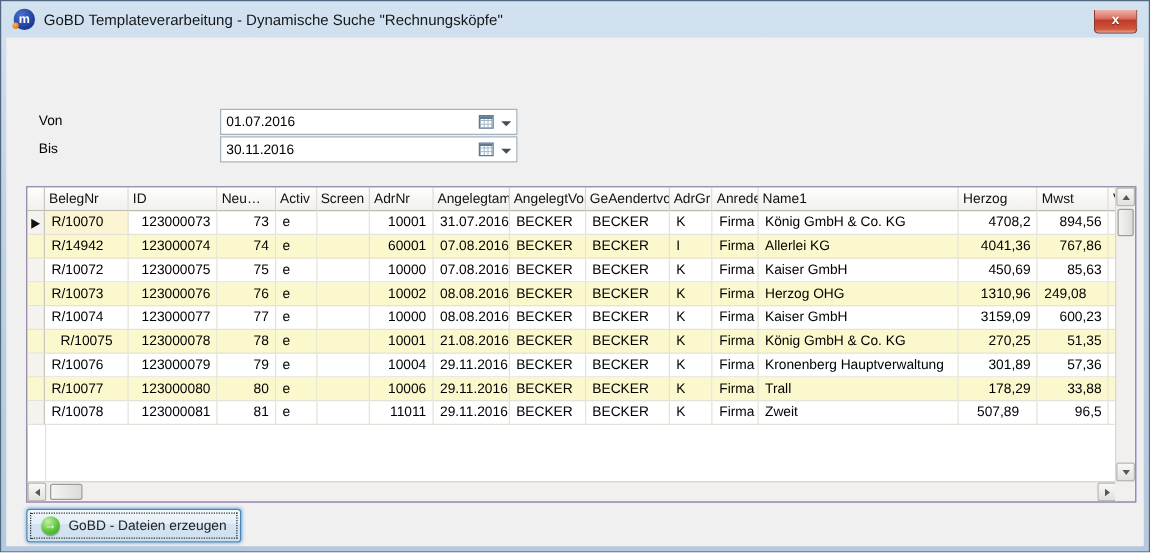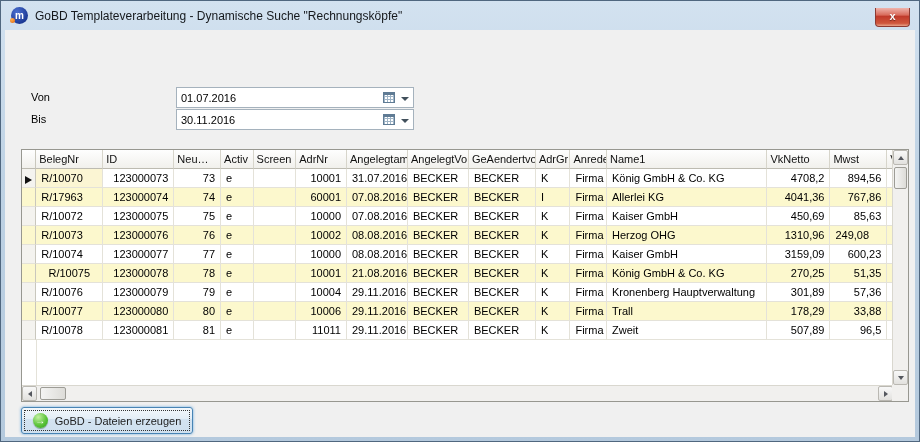--- a/index.html
+++ b/index.html
@@ -193,21 +193,21 @@
                 <th style="width: 46px;">Neu…</th>
                 <th style="width: 32px;">Activ</th>
                 <th style="width: 42px;">Screen</th>
                 <th style="width: 50px;">AdrNr</th>
                 <th style="width: 60px;">Angelegtam</th>
                 <th style="width: 60px;">AngelegtVon</th>
                 <th style="width: 66px;">GeAendertvon</th>
                 <th style="width: 34px;">AdrGr</th>
                 <th style="width: 36px;">Anrede</th>
                 <th style="width: 158px;">Name1</th>
-                <th style="width: 62px;">VkNetto</th>
+                <th style="width: 62px;">Herzog</th>
                 <th style="width: 56px;">Mwst</th>
                 <th style="width: 40px;">Vkbr</th>
               </tr>
             </thead>
           <tbody>
               <tr>
                 <td class="sel-c"><span class="tri"></span></td>
                 <td class="focus-cell" style="text-align: left;">R/10070</td>
                 <td style="text-align: right;">123000073</td>
                 <td style="text-align: right;">73</td>
@@ -219,21 +219,21 @@
                 <td style="text-align: left;">BECKER</td>
                 <td style="text-align: left;">K</td>
                 <td style="text-align: left;">Firma</td>
                 <td style="text-align: left;">König GmbH &amp; Co. KG</td>
                 <td style="text-align: right;">4708,2</td>
                 <td style="text-align: right;">894,56</td>
                 <td style="text-align: right;"></td>
               </tr>
               <tr class="alt">
                 <td class="sel-c"></td>
-                <td style="text-align: left;">R/17963</td>
+                <td style="text-align: left;">R/14942</td>
                 <td style="text-align: right;">123000074</td>
                 <td style="text-align: right;">74</td>
                 <td style="text-align: left;">e</td>
                 <td style="text-align: left;"></td>
                 <td style="text-align: right;">60001</td>
                 <td style="text-align: left;">07.08.2016</td>
                 <td style="text-align: left;">BECKER</td>
                 <td style="text-align: left;">BECKER</td>
                 <td style="text-align: left;">I</td>
                 <td style="text-align: left;">Firma</td>
@@ -357,21 +357,21 @@
                 <td style="text-align: right;">81</td>
                 <td style="text-align: left;">e</td>
                 <td style="text-align: left;"></td>
                 <td style="text-align: right;">11011</td>
                 <td style="text-align: left;">29.11.2016</td>
                 <td style="text-align: left;">BECKER</td>
                 <td style="text-align: left;">BECKER</td>
                 <td style="text-align: left;">K</td>
                 <td style="text-align: left;">Firma</td>
                 <td style="text-align: left;">Zweit</td>
-                <td style="text-align: right;">507,89</td>
+                <td style="text-align: center;">507,89</td>
                 <td style="text-align: right;">96,5</td>
                 <td style="text-align: right;"></td>
               </tr>
             </tbody>
         </table>
         <div class="below-line"></div>
       </div>
 
       <div class="vscroll">
         <div class="sbtn" style="top:0;left:0">

